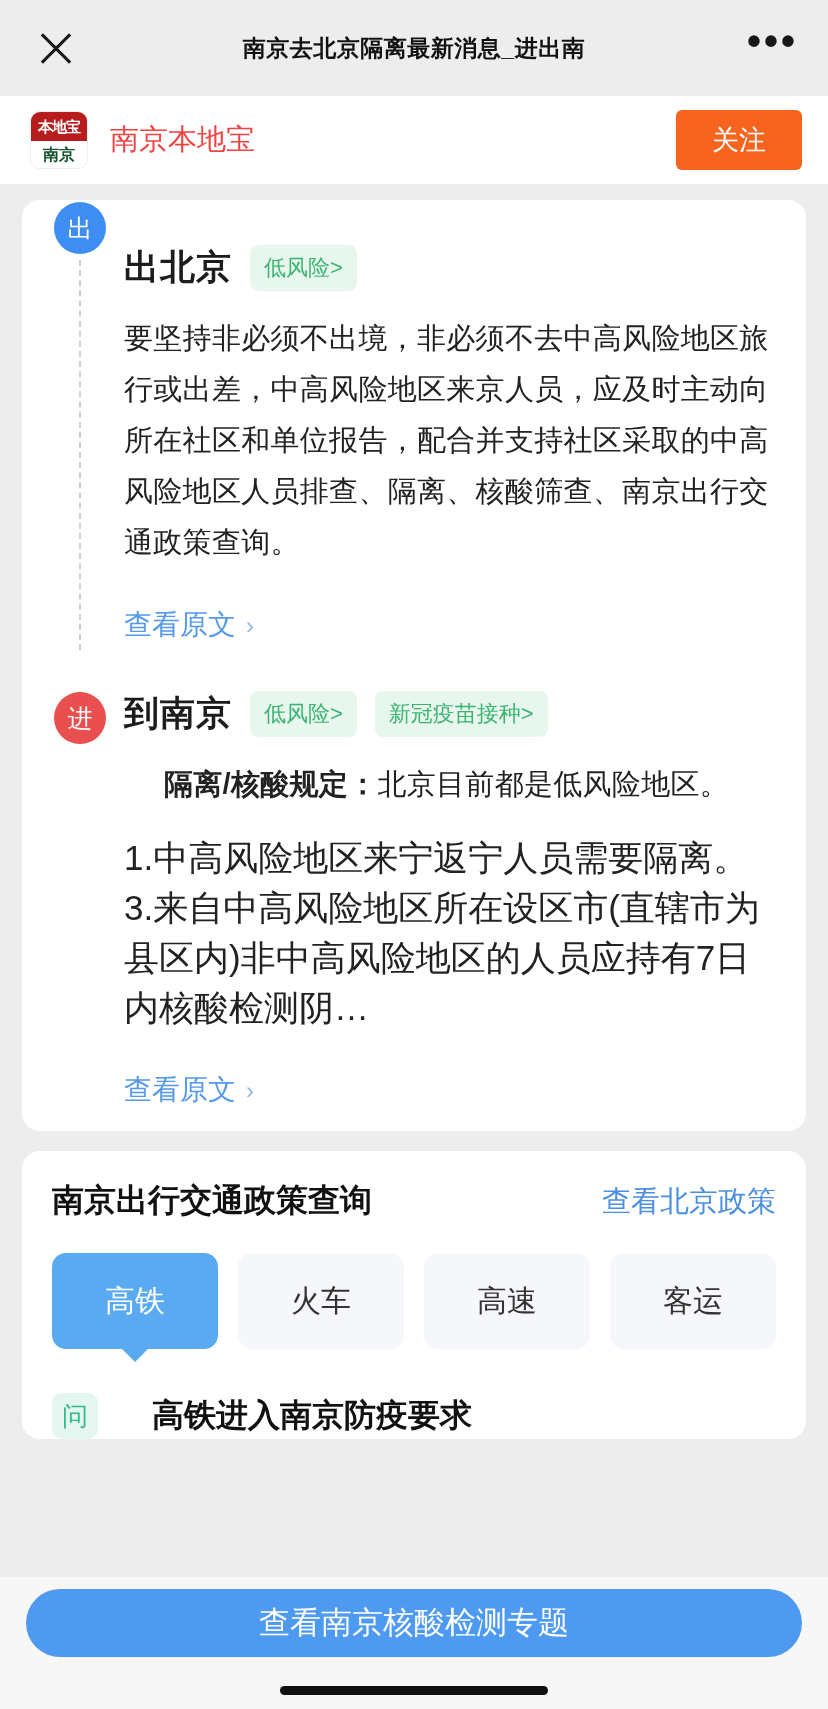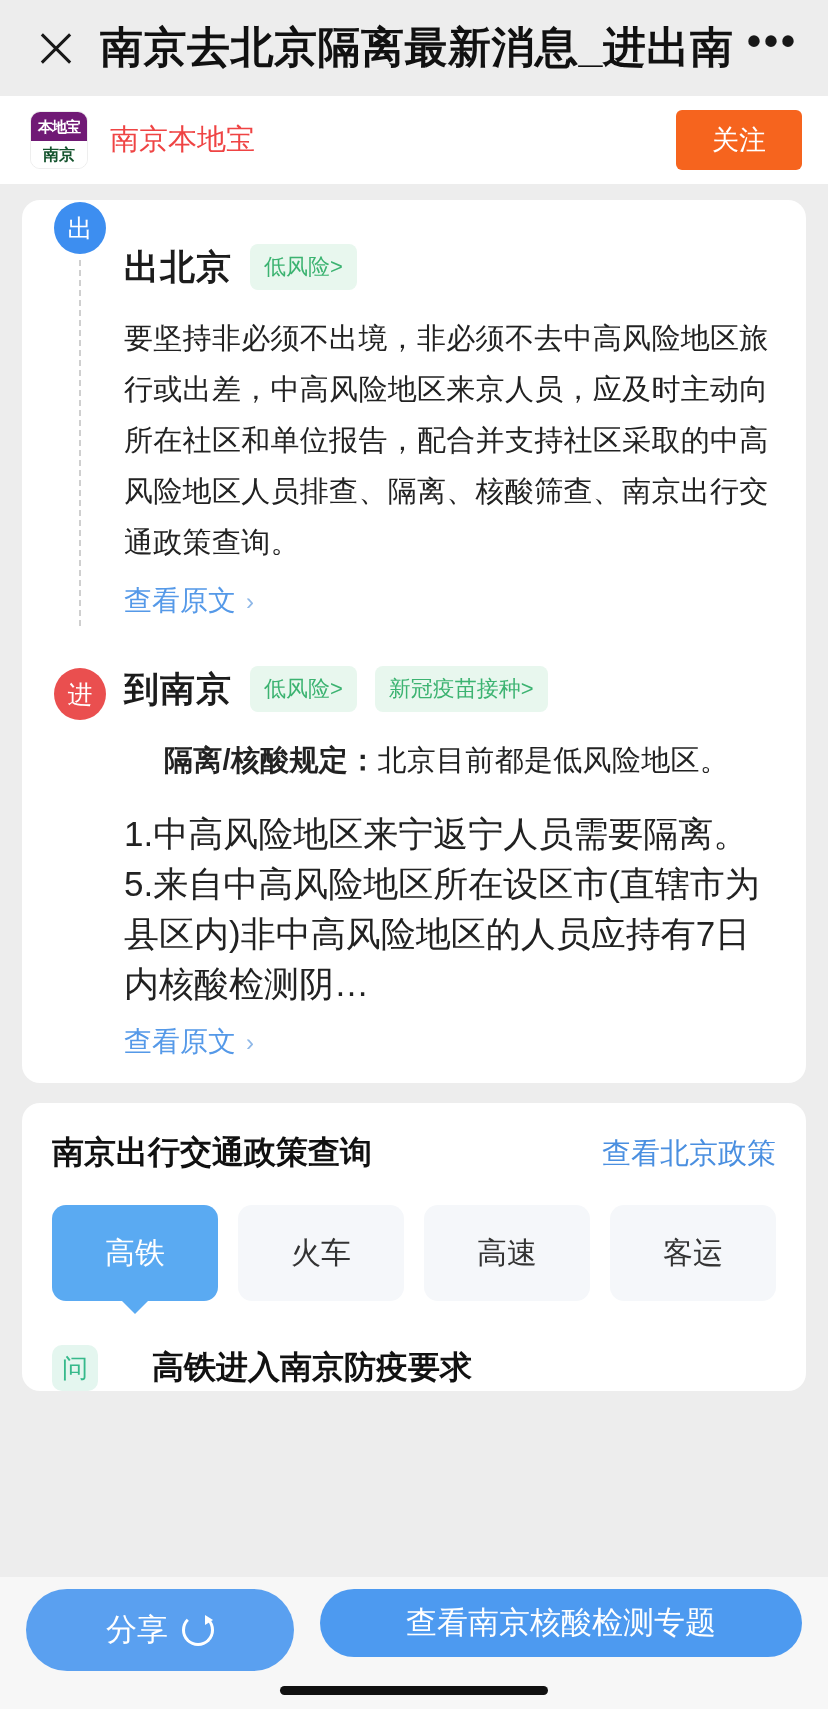--- a/index.html
+++ b/index.html
@@ -35,21 +35,22 @@
     top: 25px;
     width: 40px;
     height: 3px;
     background: #181818;
   }
   .nav-close::before { transform: rotate(45deg); }
   .nav-close::after  { transform: rotate(-45deg); }
   .nav-title {
     position: absolute;
     left: 0; right: 0;
-    font-size: 43px;
+    text-align: center;
+    font-size: 23px;
     font-weight: 600;
     color: #111;
     letter-spacing: 0.5px;
     padding: 0 100px;
     white-space: nowrap;
     overflow: hidden;
     -webkit-mask-image: linear-gradient(to right, #000 0%, #000 88%, rgba(0,0,0,0.12) 100%);
     mask-image: linear-gradient(to right, #000 0%, #000 88%, rgba(0,0,0,0.12) 100%);
   }
   .nav-more {
@@ -77,21 +78,21 @@
     border-radius: 10px;
     background: #ffffff;
     border: 1px solid #eee;
     overflow: hidden;
     flex: 0 0 auto;
     display: flex;
     flex-direction: column;
   }
   .logo-top {
     flex: 1;
-    background: #701a75;
+    background: #b91c1c;
     color: #fff;
     font-size: 15px;
     line-height: 29px;
     text-align: center;
     font-weight: 700;
     letter-spacing: -1px;
   }
   .logo-bot {
     flex: 1;
     background: #fff;
@@ -155,21 +156,21 @@
     position: absolute;
     left: 57px;
     top: 60px;
     bottom: -6px;
     width: 0;
     border-left: 2px dashed #cfcfcf;
   }
 
   .sec-head {
     display: flex;
-    align-items: flex-start;
+    align-items: flex-end;
     gap: 18px;
     margin-bottom: 8px;
   }
   .sec-title {
     font-size: 35px;
     font-weight: 700;
     color: #1c1c1c;
     letter-spacing: 1px;
   }
   .tag {
@@ -184,21 +185,21 @@
   .sec-body {
     font-size: 29px;
     line-height: 51px;
     color: #222;
     margin-top: 22px;
     letter-spacing: 0.3px;
   }
   .link-more {
     color: #5599e8;
     font-size: 28px;
-    margin-top: 14px;
+    margin-top: 38px;
     display: inline-block;
     cursor: pointer;
   }
   .link-more .chev {
     font-size: 24px;
     margin-left: 10px;
     color: #8fb8e8;
   }
   .rule-line {
     font-size: 35px;
@@ -397,21 +398,21 @@
       <div class="sec-head">
         <span class="sec-title">到南京</span>
         <span class="tag">低风险&gt;</span>
         <span class="tag">新冠疫苗接种&gt;</span>
       </div>
       <div class="sec-body" style="line-height:50px;margin-left:40px;">
         <b>隔离/核酸规定：</b><span>北京目前都是低风险地区。</span>
       </div>
       <div class="gap-24"></div>
       <div class="rule-line">1.中高风险地区来宁返宁人员需要隔离。</div>
-      <div class="rule-line">5.来自中高风险地区所在设区市(直辖市为县区内)非中高风险地区的人员应持有7日内核酸检测阴…</div>
+      <div class="rule-line">3.来自中高风险地区所在设区市(直辖市为县区内)非中高风险地区的人员应持有7日内核酸检测阴…</div>
       <div class="link-more">
         <span>查看原文</span><span class="chev">›</span>
       </div>
     </div>
 
   </div>
 
   <div class="card2">
     <div class="card2-head">
       <span class="card2-title">南京出行交通政策查询</span>
@@ -425,19 +426,15 @@
     </div>
     <div class="qa-row">
       <span class="q-badge">问</span>
       <span class="qa-text">高铁进入南京防疫要求</span>
     </div>
   </div>
 
 </div>
 
 <div class="bottom-bar">
-  <button class="btn-share">
-    <span>分享</span>
-    <span class="refresh-icon"></span>
-  </button>
   <button class="btn-topic">查看南京核酸检测专题</button>
   <div class="home-indicator"></div>
 </div>
 
 </body></html>

